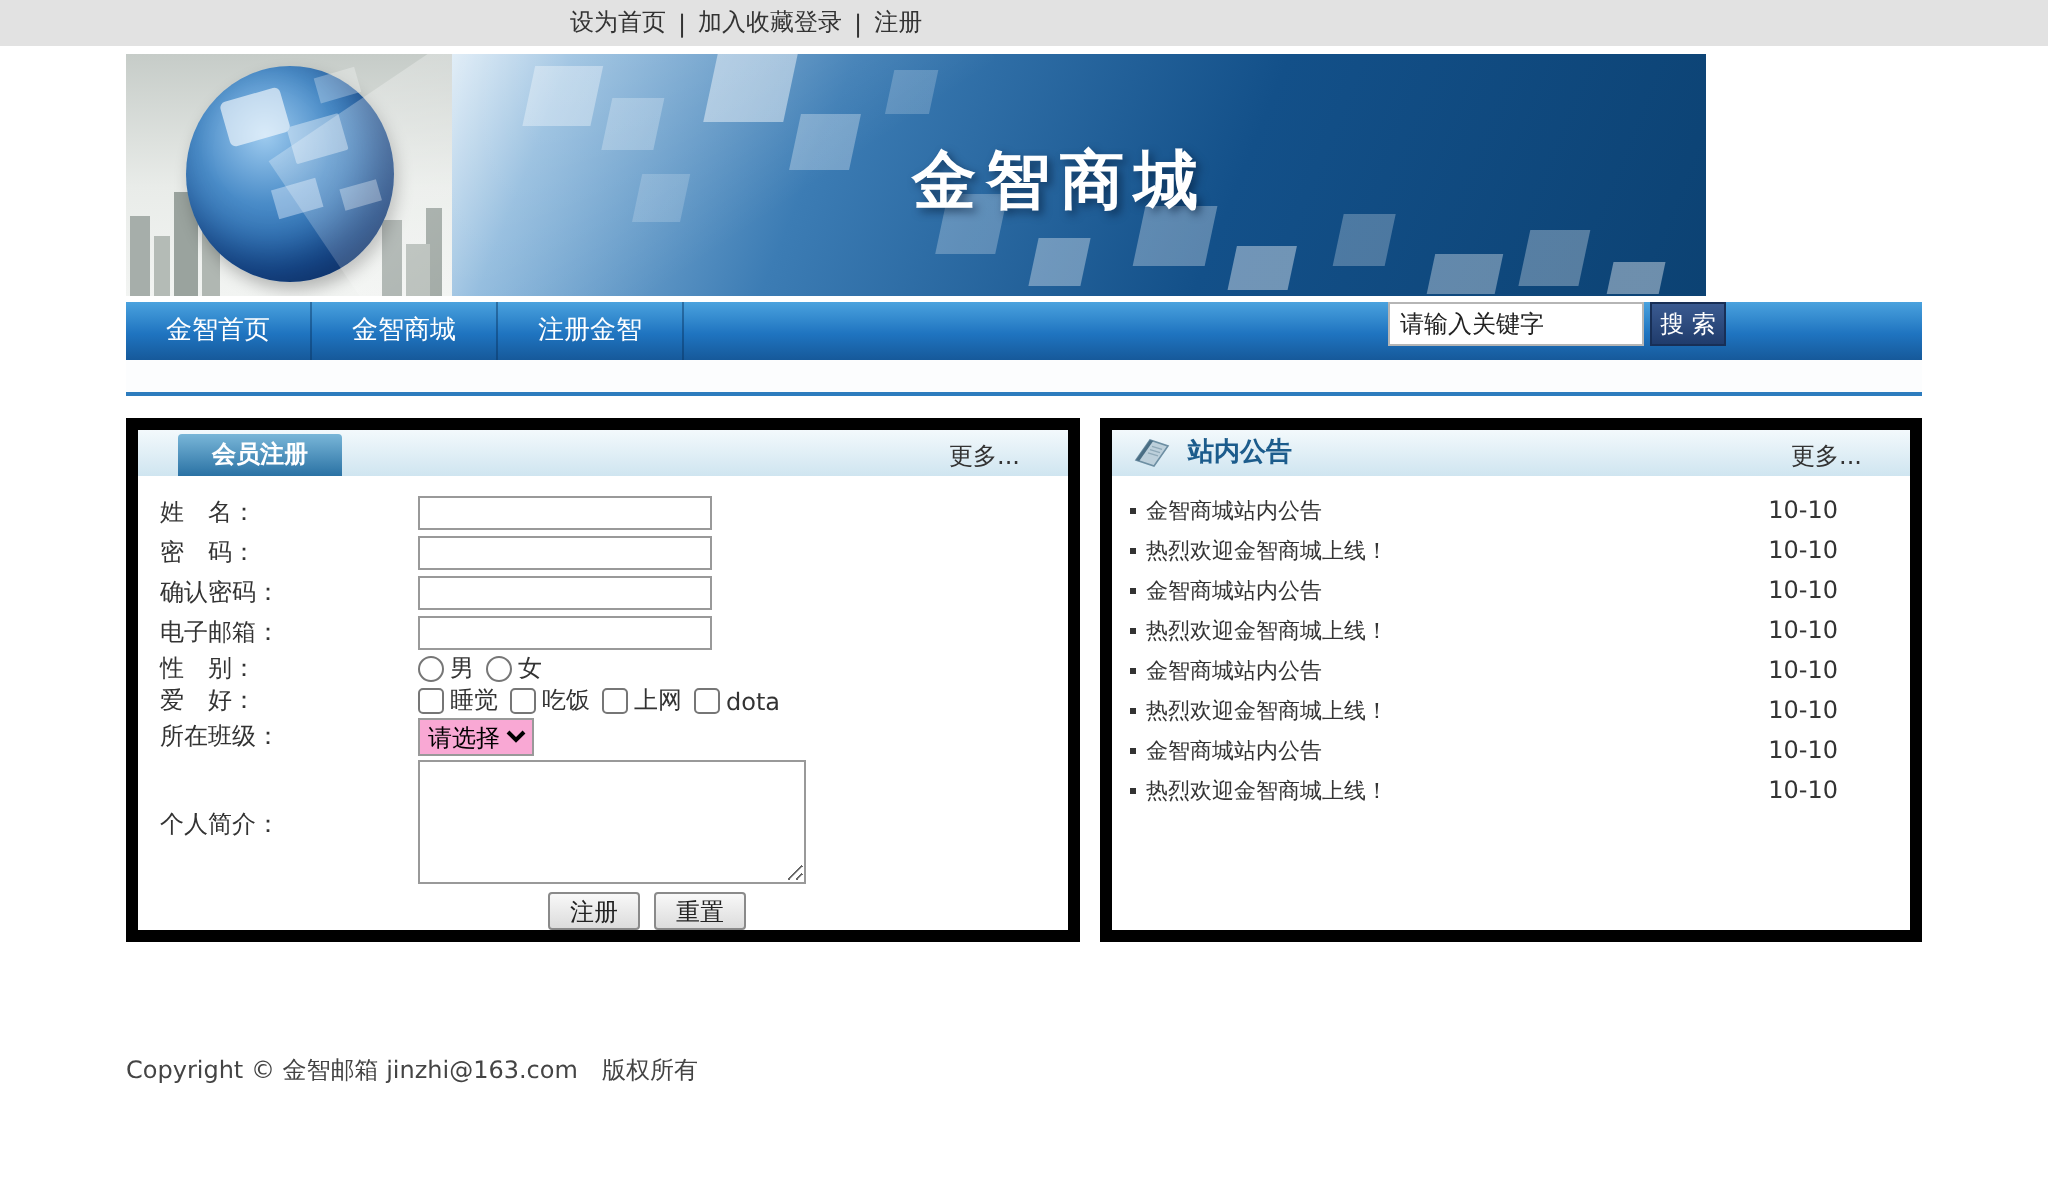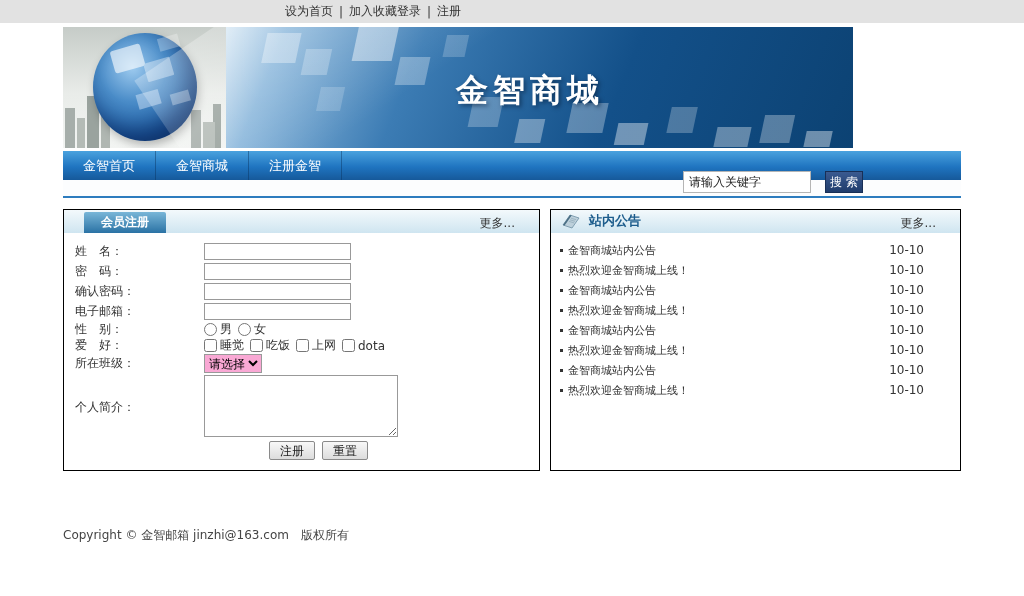--- a/index.html
+++ b/index.html
@@ -93,37 +93,37 @@
 
   
   .nav {
     margin-top:3px; height:29px; position:relative; display:flex;
     background:linear-gradient(#4aa2de 0%, #1f74c0 55%, #16599a 100%);
   }
   .nav-item {
     line-height:29px; padding:0 20px; color:#fff; font-size:13px;
     border-right:1px solid rgba(8,52,96,.45); cursor:pointer;
   }
-  .nav-search { position:absolute; right:98px; top:20px; display:flex; }
+  .nav-search { position:absolute; right:98px; top:0; display:flex; }
   .nav-search input {
     width:128px; height:22px; border:1px solid #b5b5b5; padding:0 5px;
     font-size:12px; color:#222; font-family:inherit;
   }
   .search-btn {
-    width:38px; height:22px; margin-left:14px; cursor:pointer;
+    width:38px; height:22px; margin-left:3px; cursor:pointer;
     background:linear-gradient(#3a5a90,#203c6c); color:#fff;
     border:1px solid #182f56; font-size:12px; font-family:inherit;
   }
 
   
   .substrip { height:18px; background:#fcfdfe; border-bottom:2px solid #2d7cbe; margin-bottom:11px; }
 
   
   .panels { display:flex; gap:10px; }
-  .panel { border:1px solid #000000; background:#fff; height:262px; }
+  .panel { border:6px solid #000000; background:#fff; height:262px; }
   .panel-left  { width:477px; }
   .panel-right { flex:1; }
   .panel-head {
     height:23px; position:relative;
     background:linear-gradient(#f3f9fc 0%, #cfe5f0 100%);
     display:flex; align-items:flex-end;
   }
   .tab {
     margin-left:20px; width:82px; height:21px; line-height:21px; text-align:center;
     color:#fff; font-weight:bold; font-size:12px; cursor:pointer;

